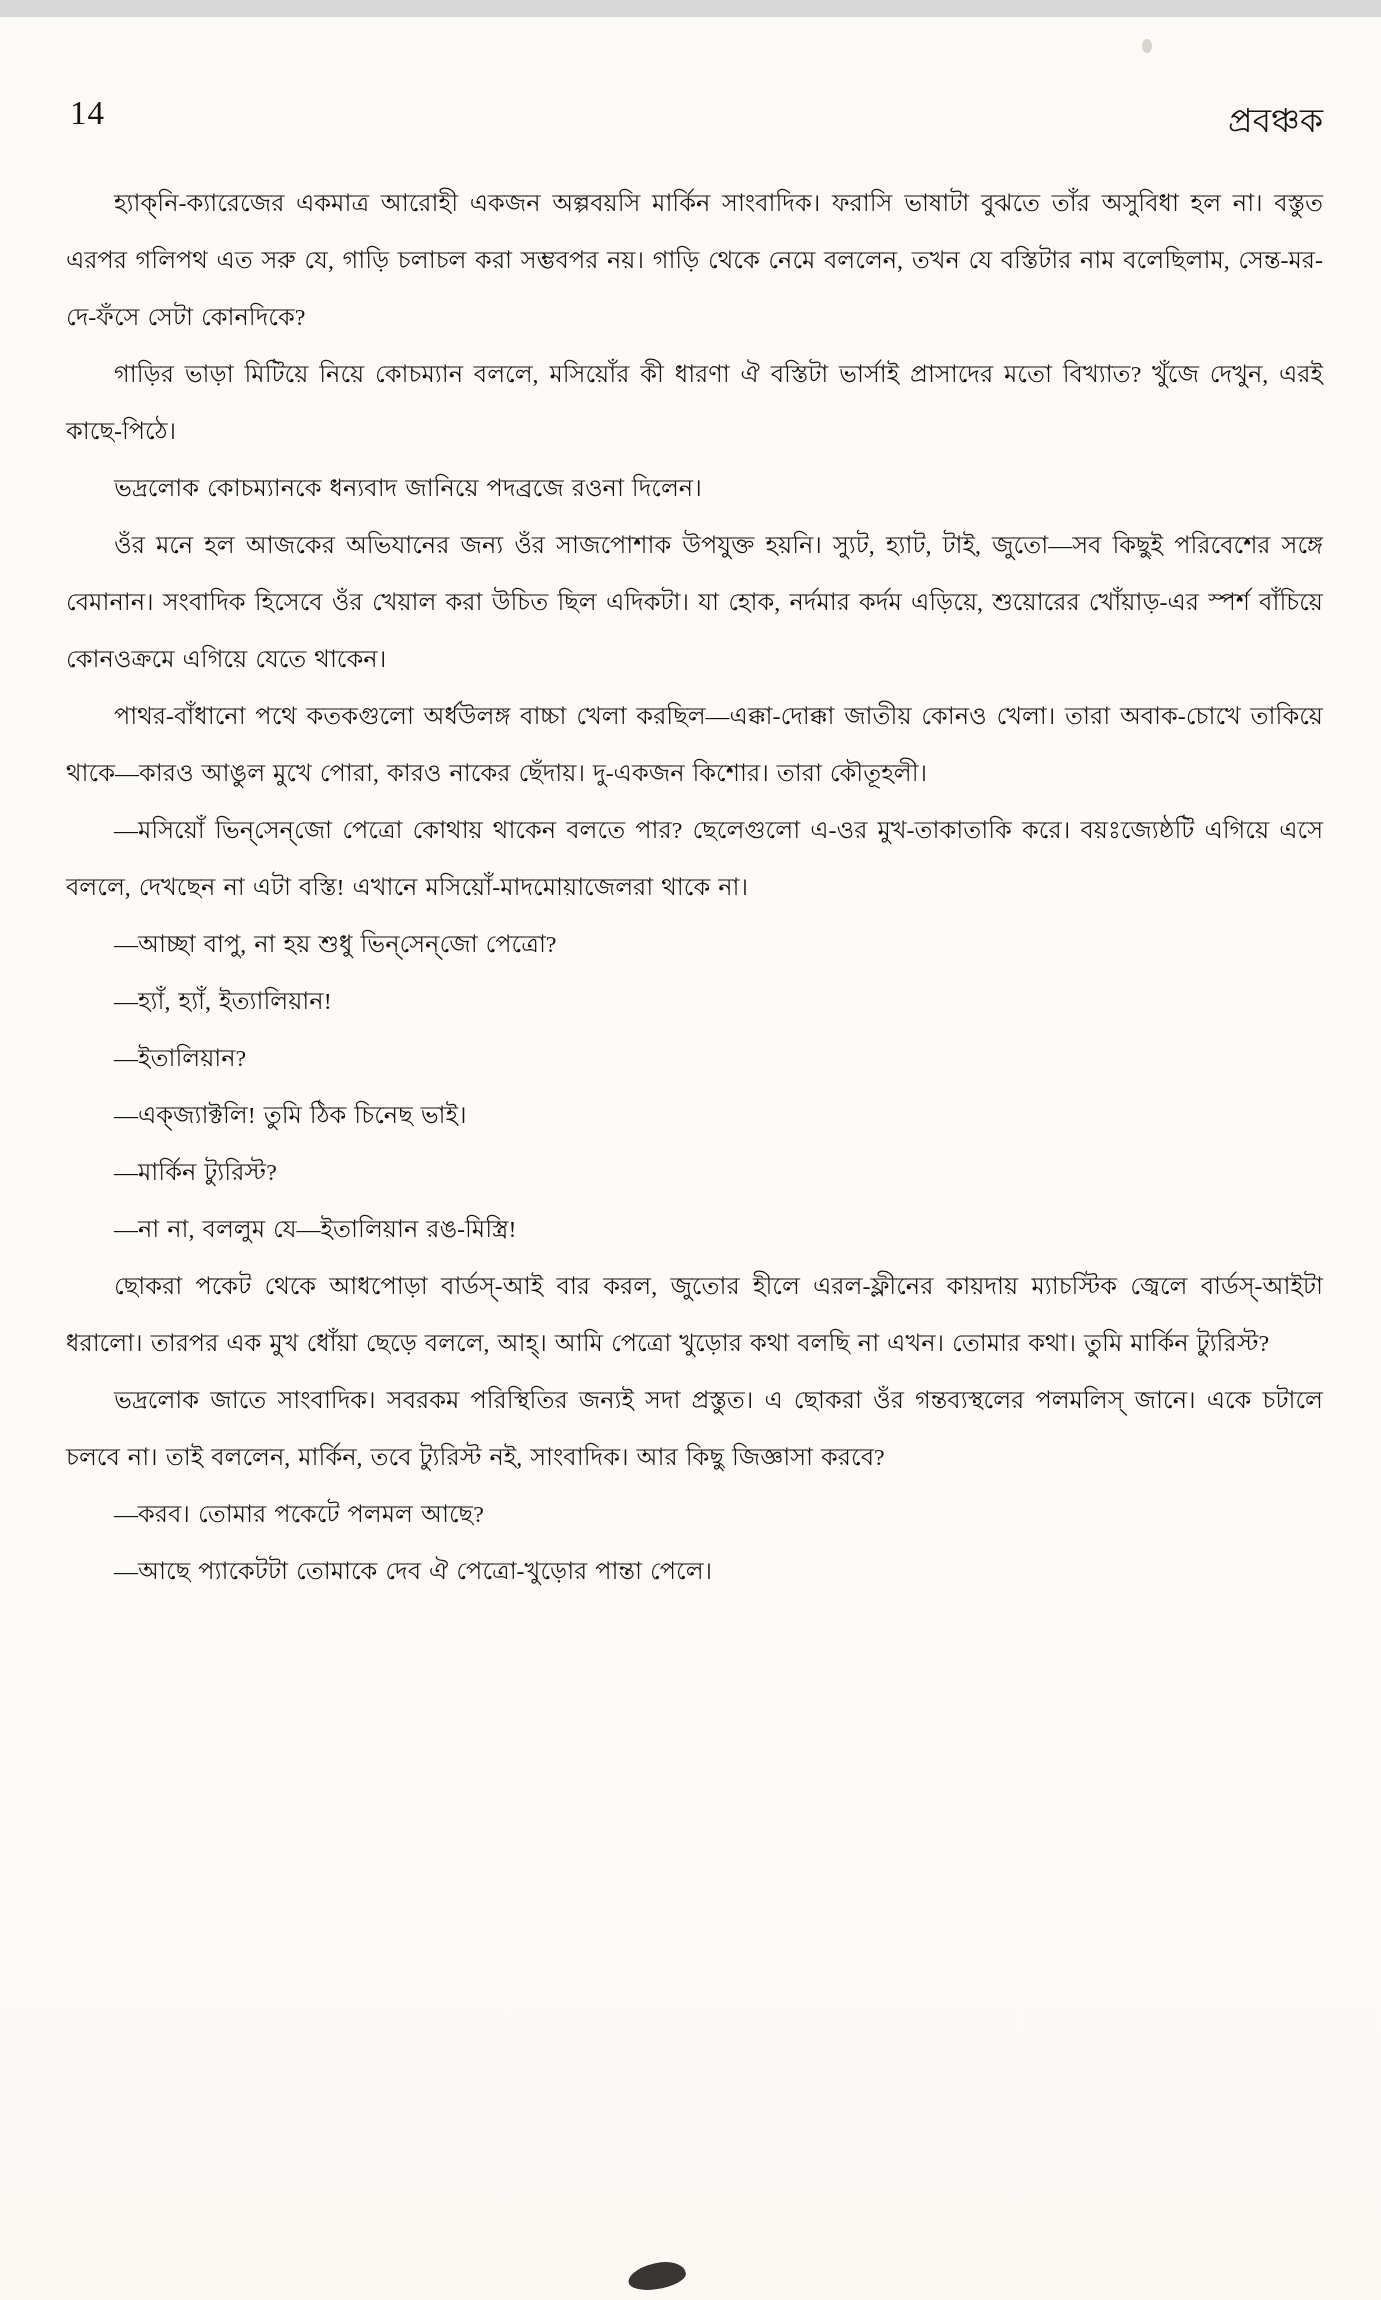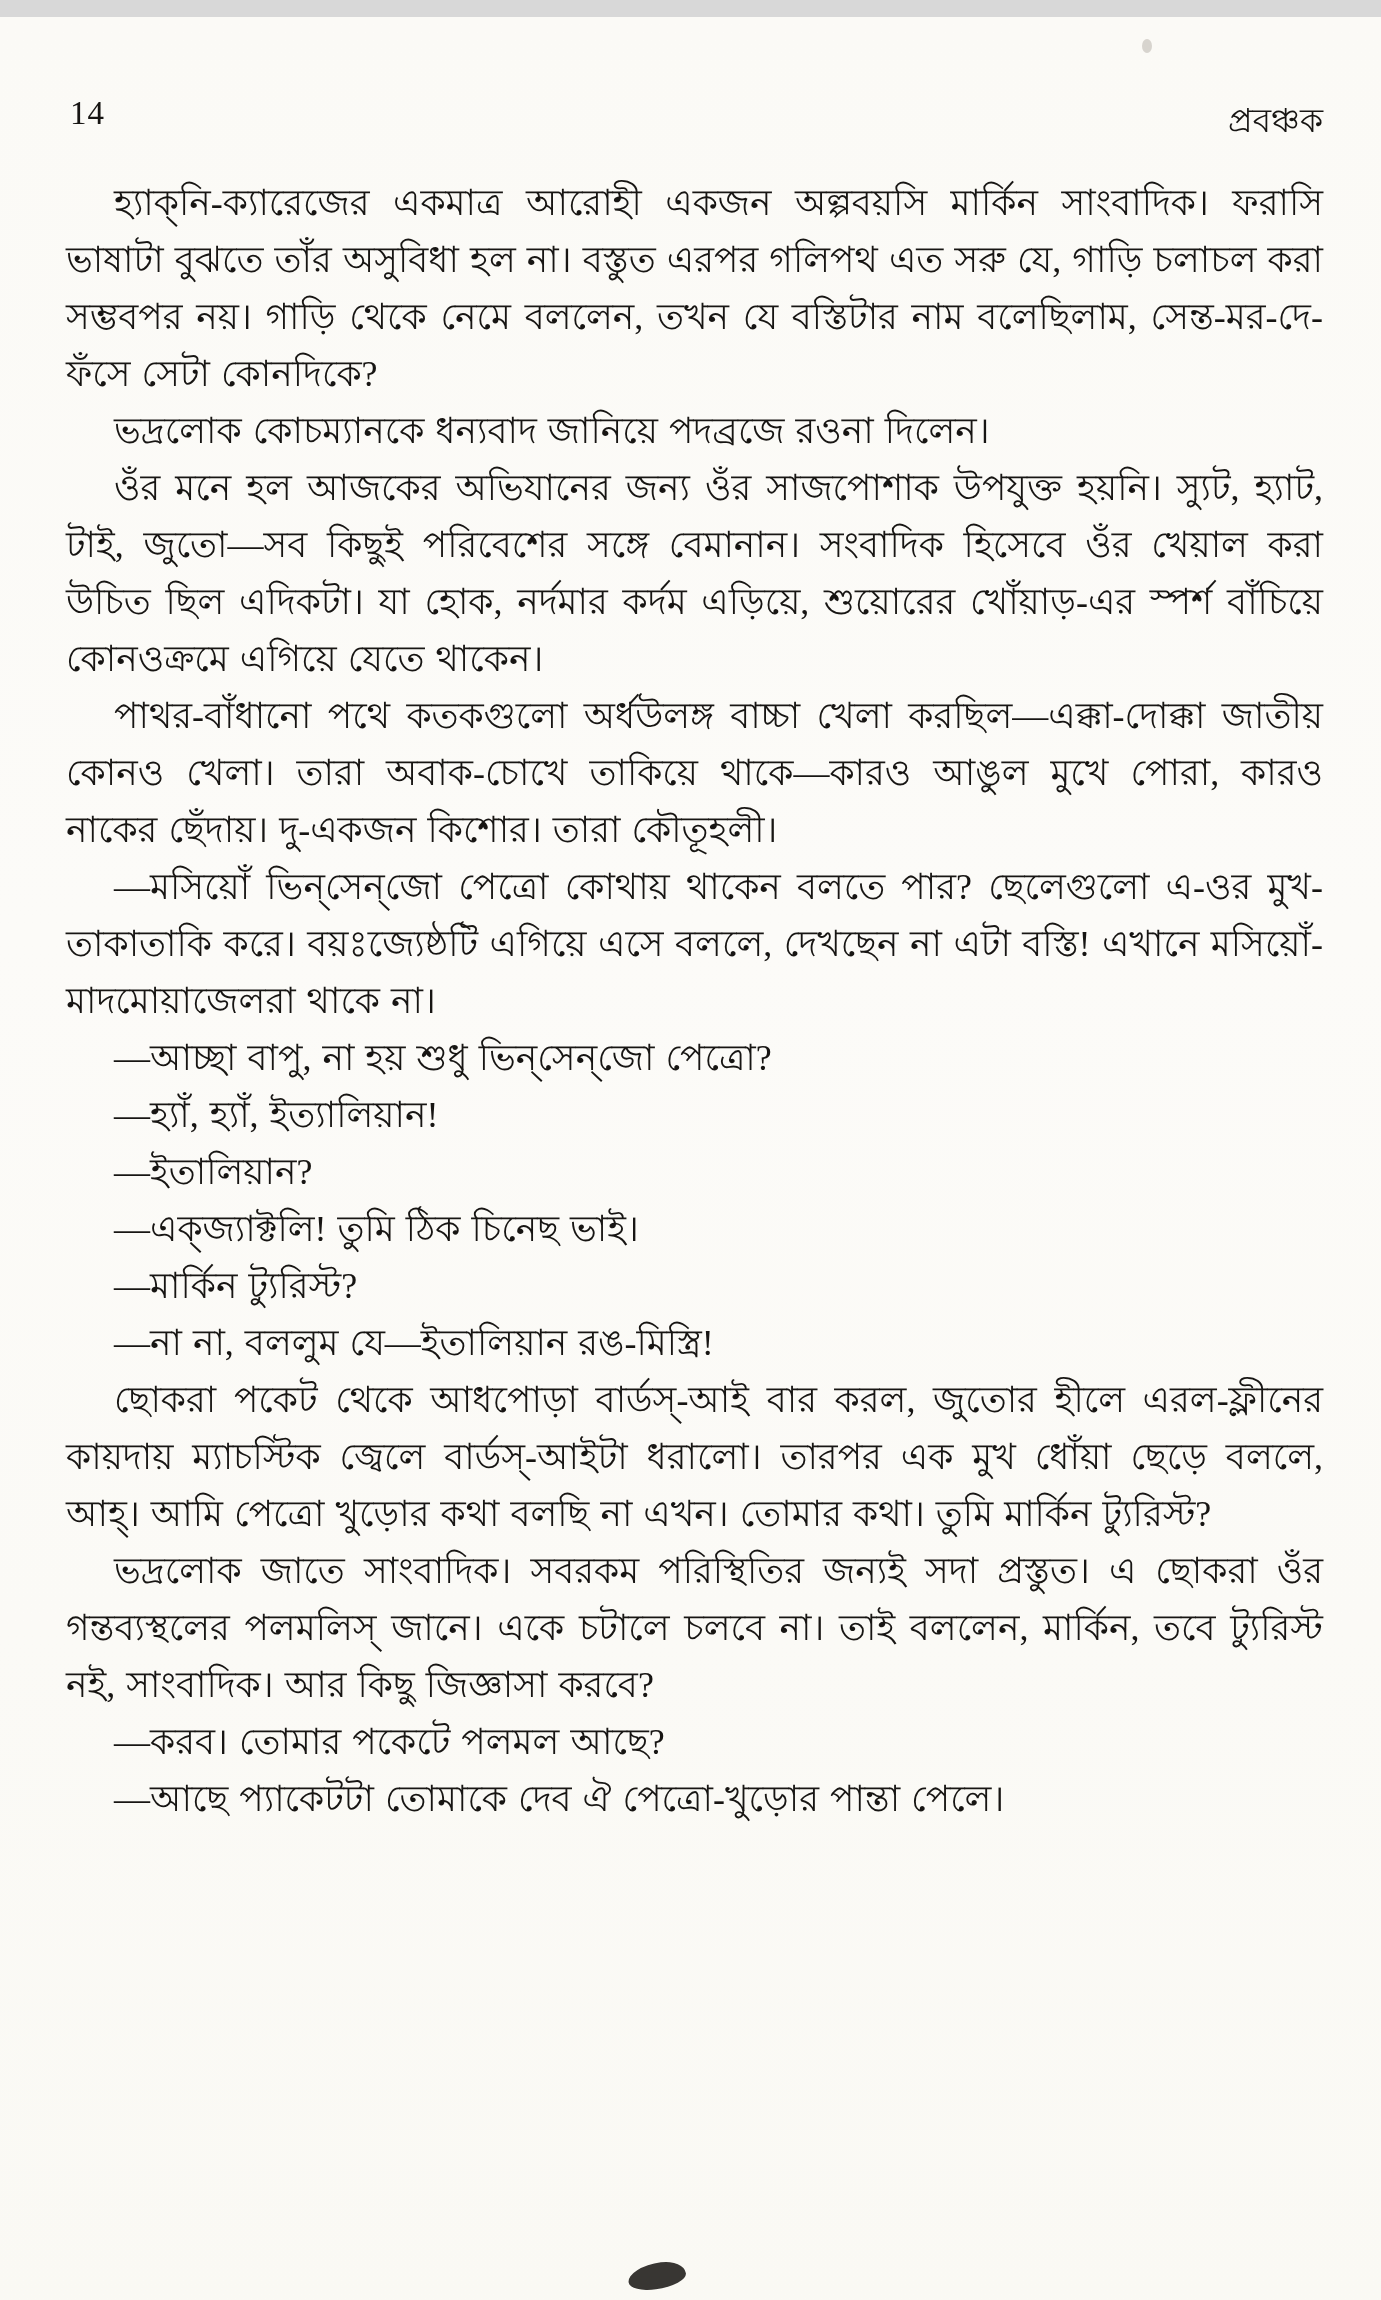--- a/index.html
+++ b/index.html
@@ -40,21 +40,21 @@
   .head-title {
     position: absolute;
     left: 0;
     right: 0;
     top: 0;
     text-align: right;
     font-size: 33px;
   }
   .body-text p {
     margin: 0;
-    font-size: 36px;
+    font-size: 24px;
     line-height: 57px;
     text-align: justify;
     text-indent: 48px;
     word-spacing: 2px;
   }
   .scan-artifact {
     position: absolute;
     left: 628px;
     top: 2246px;
     width: 58px;
@@ -81,20 +81,21 @@
 <div class="page">
   <div class="content">
 
     <div class="running-head">
       <span class="page-number">14</span>
       <span class="head-title">প্রবঞ্চক</span>
     </div>
 
     <div class="body-text">
       <p>হ্যাক্‌নি-ক্যারেজের একমাত্র আরোহী একজন অল্পবয়সি মার্কিন সাংবাদিক। ফরাসি ভাষাটা বুঝতে তাঁর অসুবিধা হল না। বস্তুত এরপর গলিপথ এত সরু যে, গাড়ি চলাচল করা সম্ভবপর নয়। গাড়ি থেকে নেমে বললেন, তখন যে বস্তিটার নাম বলেছিলাম, সেন্ত-মর-দে-ফঁসে সেটা কোনদিকে?</p>
+      <p>গাড়ির ভাড়া মিটিয়ে নিয়ে কোচম্যান বললে, মসিয়োঁর কী ধারণা ঐ বস্তিটা ভার্সাই প্রাসাদের মতো বিখ্যাত? খুঁজে দেখুন, এরই কাছে-পিঠে।</p>
       <p>ভদ্রলোক কোচম্যানকে ধন্যবাদ জানিয়ে পদব্রজে রওনা দিলেন।</p>
       <p>ওঁর মনে হল আজকের অভিযানের জন্য ওঁর সাজপোশাক উপযুক্ত হয়নি। স্যুট, হ্যাট, টাই, জুতো—সব কিছুই পরিবেশের সঙ্গে বেমানান। সংবাদিক হিসেবে ওঁর খেয়াল করা উচিত ছিল এদিকটা। যা হোক, নর্দমার কর্দম এড়িয়ে, শুয়োরের খোঁয়াড়-এর স্পর্শ বাঁচিয়ে কোনওক্রমে এগিয়ে যেতে থাকেন।</p>
       <p>পাথর-বাঁধানো পথে কতকগুলো অর্ধউলঙ্গ বাচ্চা খেলা করছিল—এক্কা-দোক্কা জাতীয় কোনও খেলা। তারা অবাক-চোখে তাকিয়ে থাকে—কারও আঙুল মুখে পোরা, কারও নাকের ছেঁদায়। দু-একজন কিশোর। তারা কৌতূহলী।</p>
       <p>—মসিয়োঁ ভিন্‌সেন্‌জো পেত্রো কোথায় থাকেন বলতে পার? ছেলেগুলো এ-ওর মুখ-তাকাতাকি করে। বয়ঃজ্যেষ্ঠটি এগিয়ে এসে বললে, দেখছেন না এটা বস্তি! এখানে মসিয়োঁ-মাদমোয়াজেলরা থাকে না।</p>
       <p>—আচ্ছা বাপু, না হয় শুধু ভিন্‌সেন্‌জো পেত্রো?</p>
       <p>—হ্যাঁ, হ্যাঁ, ইত্যালিয়ান!</p>
       <p>—ইতালিয়ান?</p>
       <p>—এক্‌জ্যাক্টলি! তুমি ঠিক চিনেছ ভাই।</p>
       <p>—মার্কিন ট্যুরিস্ট?</p>
       <p>—না না, বললুম যে—ইতালিয়ান রঙ-মিস্ত্রি!</p>

